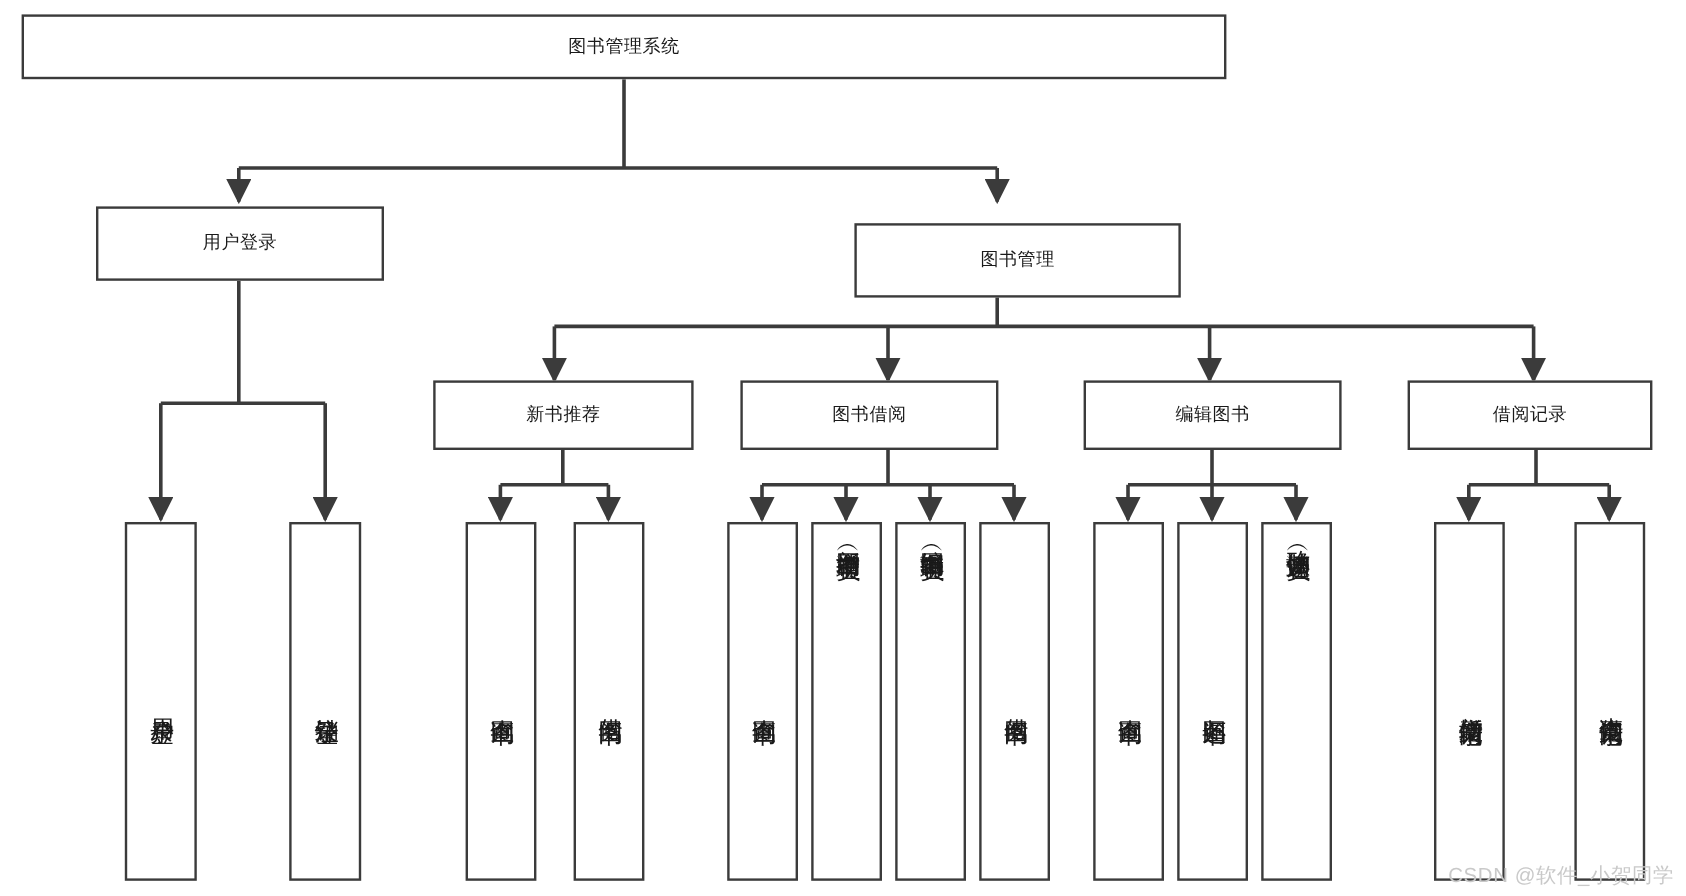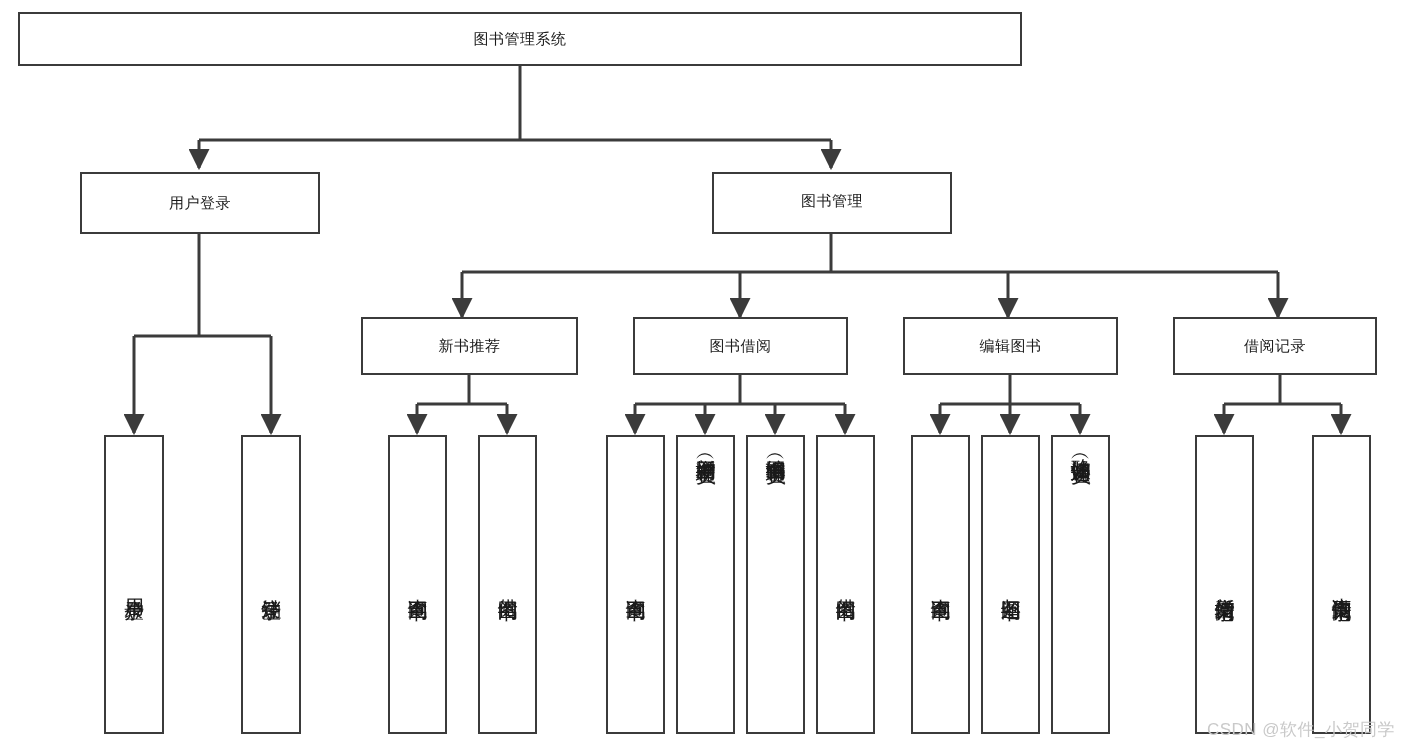--- a/index.html
+++ b/index.html
@@ -133,28 +133,28 @@
     </g>
   </svg>
 
   <div class="node h-node" style="left:18px; top:12px; width:1004px; height:54px;">
     <span class="node-label">图书管理系统</span>
   </div>
 
   <div class="node h-node" style="left:80px; top:172px; width:240px; height:62px;">
     <span class="node-label">用户登录</span>
   </div>
-  <div class="node h-node" style="left:712px; top:172px; width:240px; height:62px;font-family:Liberation Mono, monospace;">
+  <div class="node h-node" style="left:712px; top:186px; width:272px; height:62px;">
     <span class="node-label">图书管理</span>
   </div>
 
   <div class="node h-node" style="left:361px; top:317px; width:217px; height:58px;text-align:center;">
     <span class="node-label">新书推荐</span>
   </div>
-  <div class="node h-node" style="left:633px; top:317px; width:215px; height:58px;">
+  <div class="node h-node" style="left:617px; top:317px; width:215px; height:58px;">
     <span class="node-label">图书借阅</span>
   </div>
   <div class="node h-node" style="left:903px; top:317px; width:215px; height:58px;">
     <span class="node-label">编辑图书</span>
   </div>
   <div class="node h-node" style="left:1173px; top:317px; width:204px; height:58px;">
     <span class="node-label">借阅记录</span>
   </div>
 
   <div class="node leaf centered" style="left:104px; top:435px; width:60px; height:299px;">

